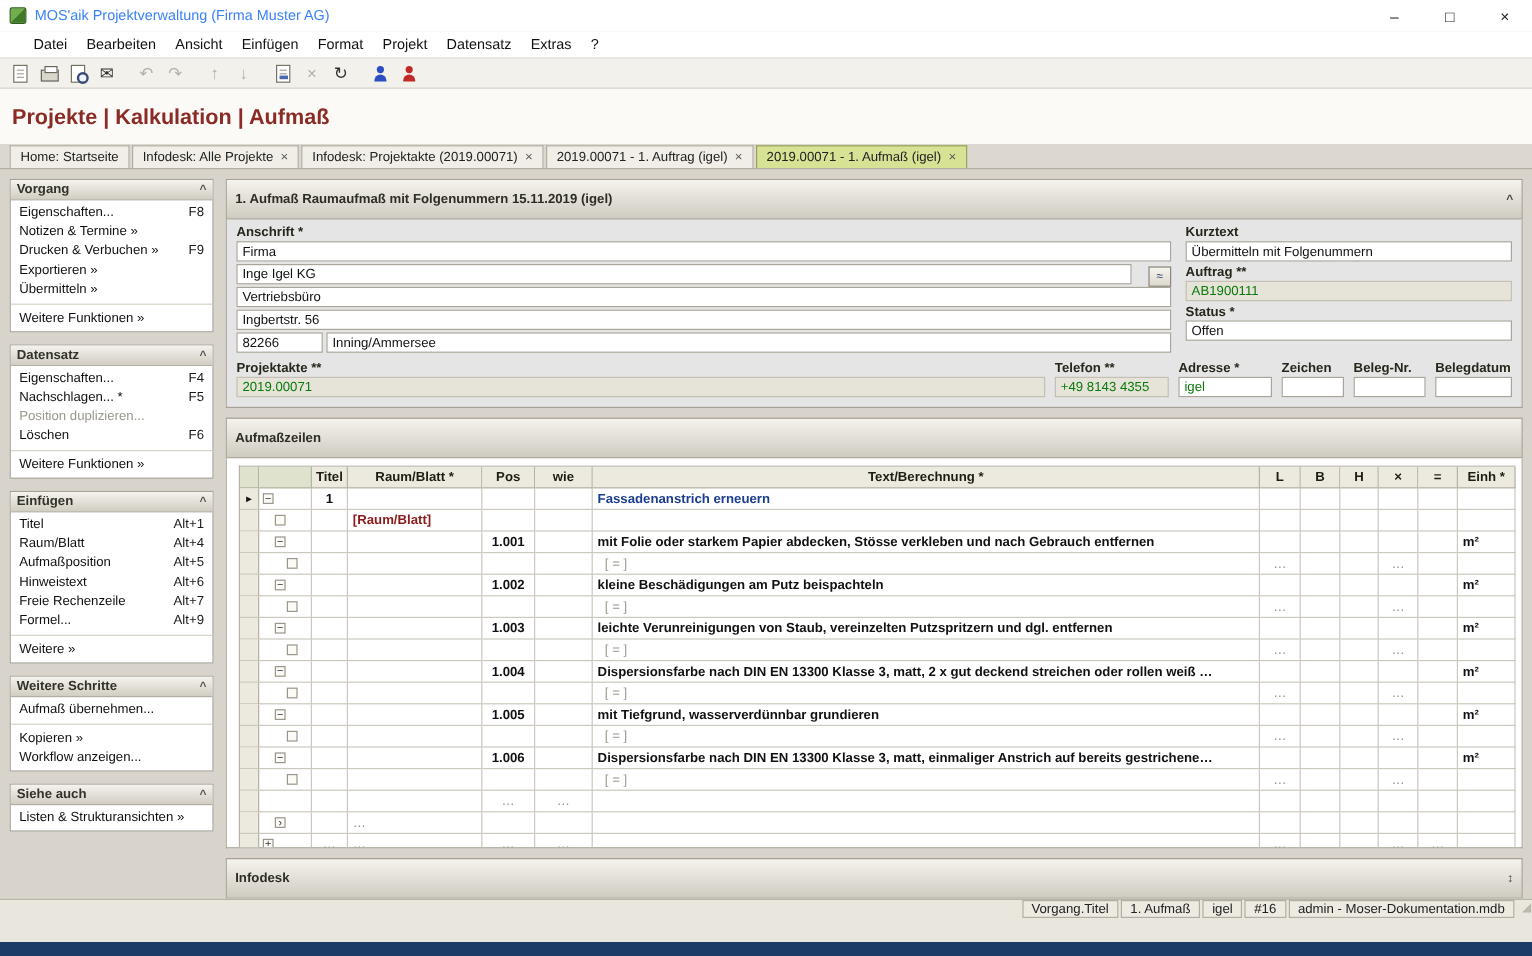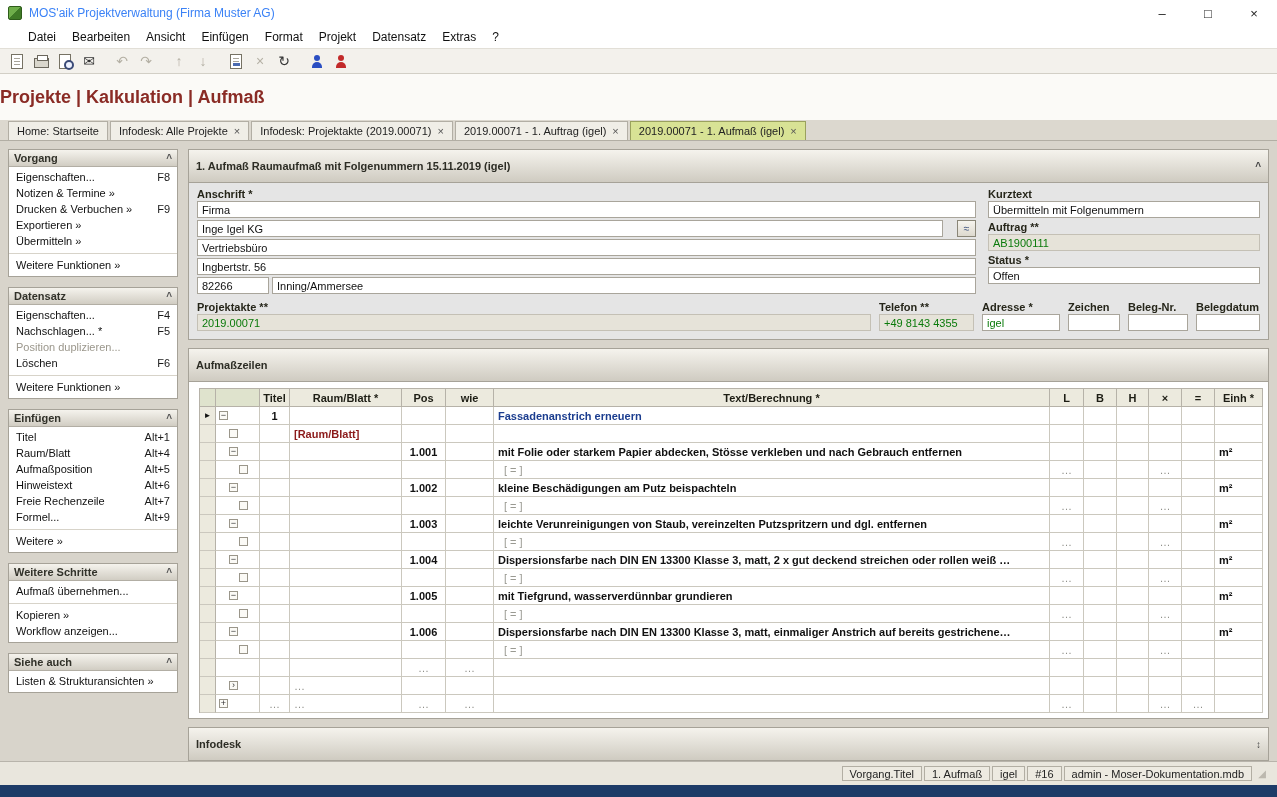--- a/index.html
+++ b/index.html
@@ -35,21 +35,21 @@
   .ic-preview::after { content:""; position:absolute; right:-4px; bottom:-2px; width:6px; height:6px; border:2px solid #3a4a77;
                        border-radius:50%; background:#eef2ff; }
   .ic-report::after { content:""; position:absolute; left:2px; bottom:2px; width:7px; height:3px; background:#4a6ab0; }
   .person { width:12px; height:13px; position:relative; display:inline-block; }
   .person::before { content:""; position:absolute; top:0; left:3px; width:6px; height:6px; border-radius:50%; background:var(--pc); }
   .person::after { content:""; position:absolute; bottom:0; left:1px; width:10px; height:6px; border-radius:5px 5px 0 0; background:var(--pc); }
   .p-blue { --pc:#2a4ec2; }
   .p-red  { --pc:#c22a2a; }
 
   
-  .heading { height:46px; background:#fbfaf7; display:flex; align-items:center; flex:0 0 auto; }
+  .heading { height:46px; background:#fbfaf7; display:flex; align-items:center; padding-left:10px; flex:0 0 auto; }
   .heading-text { font-size:18px; font-weight:bold; color:#8a2b25; }
 
   
   .tabbar { height:21px; background:#dcd8cf; display:flex; align-items:flex-end; padding-left:8px; gap:2px;
             border-bottom:1px solid #b2aea4; flex:0 0 auto; }
   .tab { height:19px; display:flex; align-items:center; padding:0 8px; background:#f0eee7;
          border:1px solid #b2aea4; border-bottom:none; color:#222; white-space:nowrap; }
   .tab.active { background:#d8e295; border-color:#9aa15e; }
   .tab .close { margin-left:6px; color:#555; font-size:11px; }
 
@@ -75,21 +75,21 @@
   
   .form { border:1px solid #a6a298; border-top:none; background:#e5e5e5; padding:4px 8px 8px 8px; flex:0 0 auto; }
   .lbl { height:14px; font-weight:bold; color:#26261a; display:flex; align-items:flex-end; padding-bottom:1px; }
   .fld { height:17px; border:1px solid #a9a59b; background:#fff; padding:0 4px; display:flex; align-items:center;
          margin-bottom:2px; white-space:nowrap; overflow:hidden; }
   .fld.gray { background:#e6e3d9; border-color:#c4c0b5; }
   .fld.green { color:#0a7a0a; }
   .form-top { display:flex; gap:12px; }
   .form-left { flex:1 1 auto; }
   .form-right { width:272px; flex:0 0 auto; }
-  .row2 { display:flex; gap:14px; }
+  .row2 { display:flex; gap:14px;align-items:flex-end; }
   .row2 .grow1 { flex:1 1 auto; }
   .mini-btn { width:19px; height:17px; border:1px solid #8a8678; background:linear-gradient(#f6f4ee,#ddd9cf);
               display:flex; align-items:center; justify-content:center; font-size:10px; color:#334a7a; }
   .rowplz { display:flex; gap:3px;text-align:center; }
   .rowplz .plz { width:72px; flex:0 0 auto; }
   .rowplz .grow1 { flex:1 1 auto; }
   .form-bottom { display:flex; gap:8px; margin-top:4px; }
   .bcell { display:flex; flex-direction:column; }
   .bcell .fld { margin-bottom:0; }
   .b-projektakte { flex:1 1 auto; }
@@ -126,22 +126,22 @@
   .bold { font-weight:bold; }
   .dots { color:#90908a; }
   .t-title { color:#1b3d8f; font-weight:bold; }
   .t-raumblatt { color:#8b1a1a; font-weight:bold; }
   .t-eq { color:#9a9a92; padding-left:10px; }
   .tbox { width:9px; height:9px; border:1px solid #9a968a; background:#fbfaf6; font-size:9px; line-height:7px;
           text-align:center; color:#333; display:inline-block; }
   .lvl0 { margin-left:3px; } .lvl1 { margin-left:13px; } .lvl2 { margin-left:23px; }
 
   
-  .statusbar { height:24px; background:#e9e6dd; border-top:1px solid #b8b4ab; display:flex; align-items:center;
-               padding:0 11px; flex:0 0 auto; }
+  .statusbar { height:36px; background:#e9e6dd; border-top:1px solid #b8b4ab; display:flex; align-items:flex-start;
+               padding:0 1px; flex:0 0 auto; }
   .status-cells { margin-left:auto; display:flex; gap:2px; }
   .status-cell { border:1px solid #b2aea3; background:#edeae1; height:15px; display:flex; align-items:center;
                  padding:0 7px; color:#222; }
   .grip { width:14px; text-align:right; color:#bcb8ae; font-size:10px; }
   .bottomstrip { height:12px; background:#1d3b67; flex:0 0 auto; }
 </style>
 </head>
 <body>
 
 <div class="titlebar">

